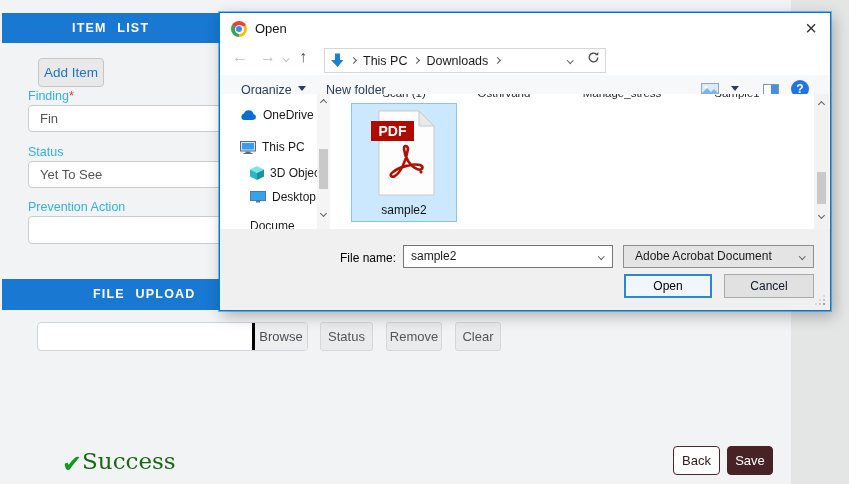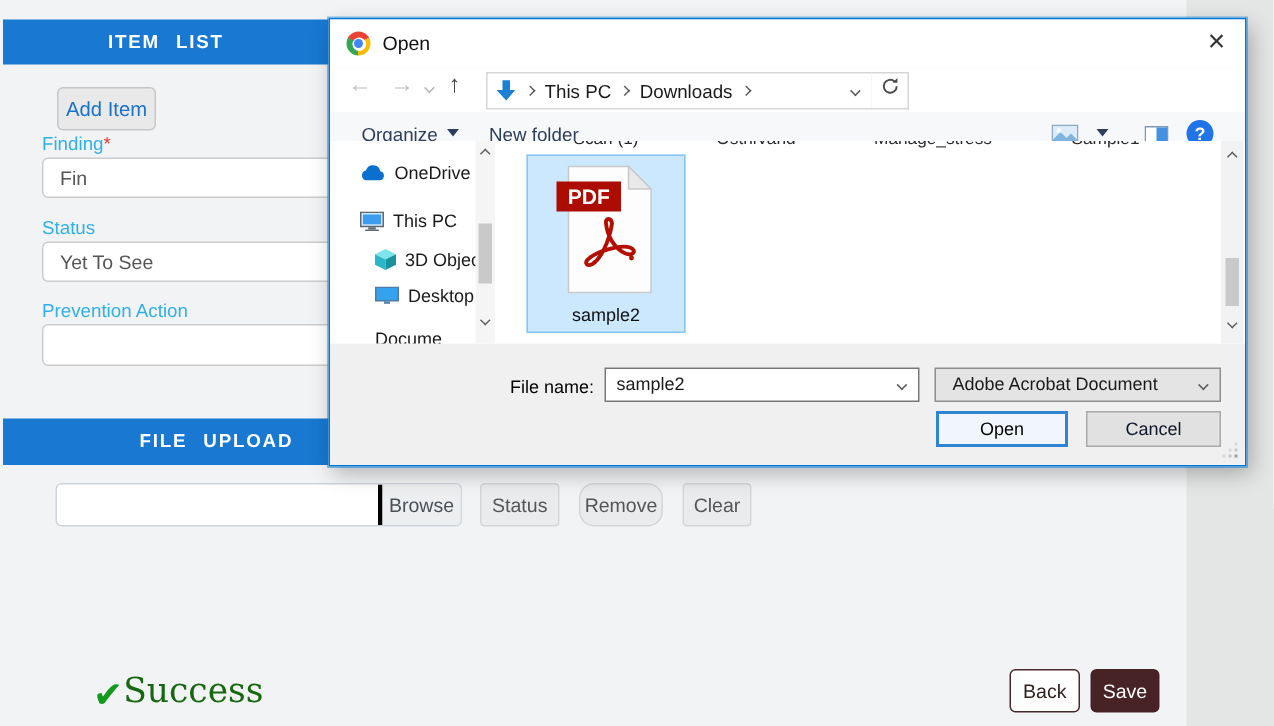--- a/index.html
+++ b/index.html
@@ -118,21 +118,21 @@
   <div class="form-input" style="top:216px;height:28px;"><span></span></div>
 
   <div class="blue-bar upload-bar">
     <span class="bar-title" style="left:63px;margin-left:28px;">FILE UPLOAD</span>
   </div>
 
   <div class="choose-box">
     <span class="browse-seg">Browse</span>
   </div>
   <button class="util-btn" style="left:320px;width:53px;">Status</button>
-  <button class="util-btn" style="left:386px;width:56px;border-radius:10px;">Remove</button>
+  <button class="util-btn" style="left:386px;width:56px;">Remove</button>
   <button class="util-btn" style="left:455px;width:46px;">Clear</button>
 
   <div class="success">
     <span class="check">✔</span><span class="txt">Success</span>
   </div>
   <button class="back-btn">Back</button>
   <button class="save-btn">Save</button>
 
   <div class="dialog">
 

